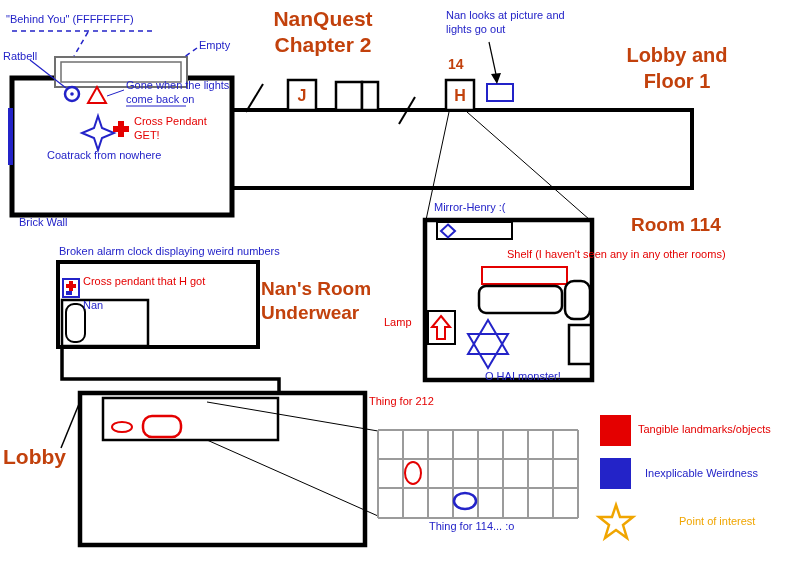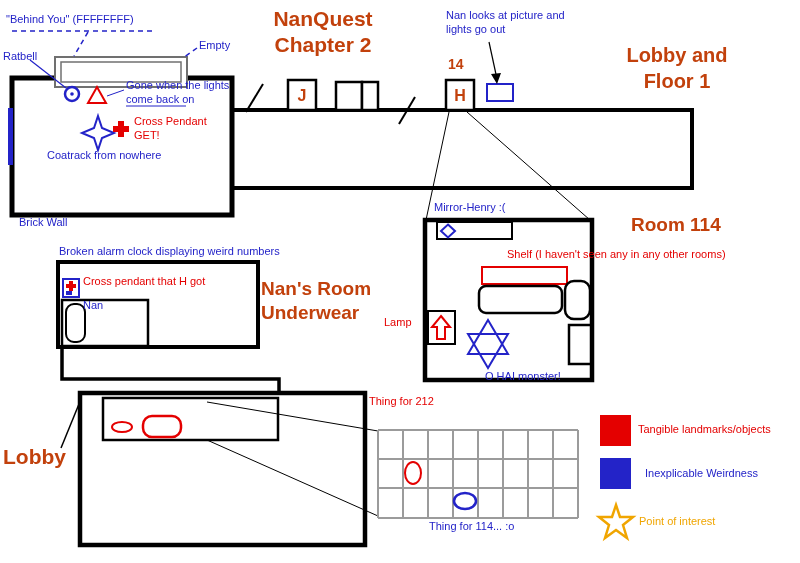--- a/index.html
+++ b/index.html
@@ -3,21 +3,21 @@
 <meta charset="utf-8">
 <style>
   html,body{margin:0;padding:0;background:#fff;}
   #stage{position:relative;width:800px;height:563px;background:#ffffff;overflow:hidden;
          font-family:"Liberation Sans",sans-serif;}
   #stage svg{position:absolute;left:0;top:0;}
   .lbl{position:absolute;font:11px/1.25 "Liberation Sans",sans-serif;white-space:nowrap;}
   .wrap{white-space:normal;}
   .t-blue{color:#2323c8;}
   .t-red{color:#e40000;}
-  .t-gold{color:#f0a500;}
+  .t-gold{color:#f0a500;margin-left:40px;}
   .t-black{color:#c2410c;}
   .h-big{font-weight:bold;font-size:21px;line-height:26px;}
   .h-mid{font-weight:bold;font-size:19px;line-height:24px;}
   .door-letter{font-weight:bold;font-size:16px;text-align:center;}
   .num{font-weight:bold;font-size:14px;}
   .ctr{text-align:center;}
 </style>
 </head>
 <body>
 

